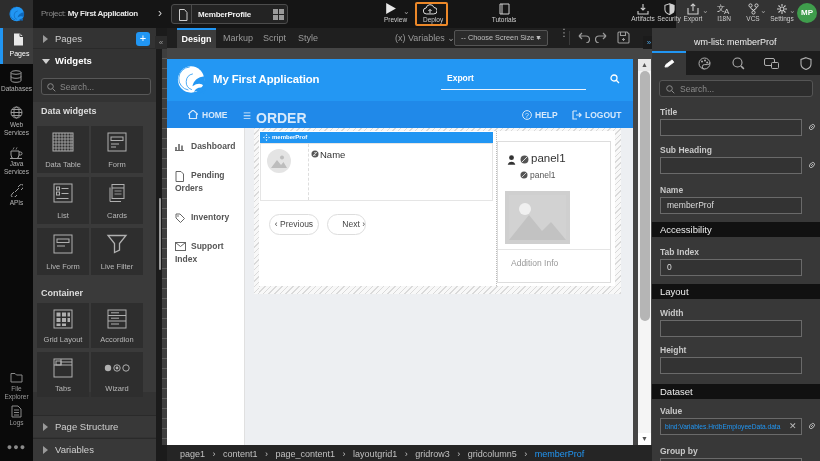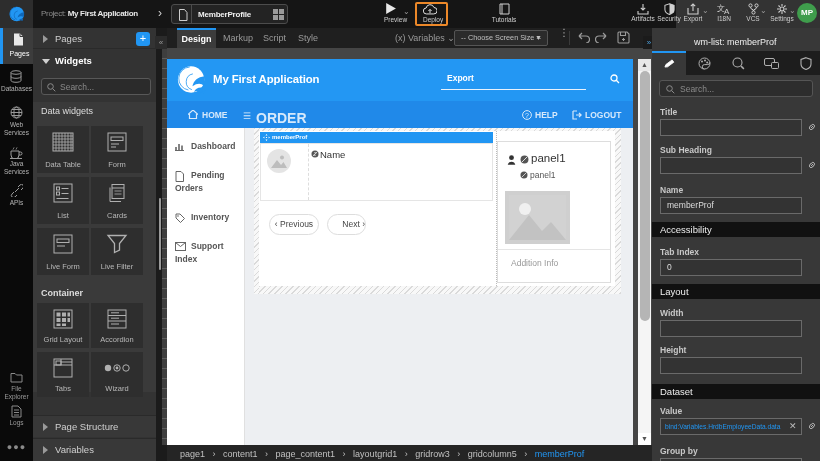--- a/index.html
+++ b/index.html
@@ -187,21 +187,21 @@
 
   <div class="abs" style="left:8px;top:50px;width:110px;height:17px;background:#2b2b2b;border:1px solid #585858;border-radius:3px;">
     <svg class="abs" style="left:5px;top:4px;" width="9" height="9" viewBox="0 0 9 9">
         <circle cx="3.5" cy="3.5" r="2.8" fill="none" stroke="#8a8a8a"></circle>
         <path d="M5.7 5.7 L8.3 8.3" stroke="#8a8a8a"></path>
       </svg>
     <div class="abs" style="left:18px;top:3px;font-size:8.5px;color:#8a8a8a;">Search...</div>
   </div>
 
   <div class="abs" style="left:0;top:74px;width:123px;height:290px;background:#3a3a3a;">
-    <div class="abs" style="left:8px;top:4px;font-size:9px;font-weight:normal;color:#ddd;">Data widgets</div>
+    <div class="abs" style="left:8px;top:4px;font-size:9px;font-weight:bold;color:#ddd;">Data widgets</div>
     <div class="abs" id="tiles1" style="left: 3px; top: 24px; width: 112px;"><div style="width:52px;height:47px;background:#2e2e2e;display:inline-block;margin:0 1px 4px 1px;position:relative;vertical-align:top;"><div style="position:absolute;left:50%;top:6px;transform:translateX(-50%);">
             <svg width="22" height="20" viewBox="0 0 22 20">
               <rect x="1" y="1" width="20" height="18" stroke="#b0b0b0" fill="none"></rect>
               <path d="M1 4 h20 M1 7 h20 M1 10 h20 M1 13 h20 M1 16 h20 M4 1 v18 M7 1 v18 M10 1 v18 M13 1 v18 M16 1 v18 M19 1 v18" stroke="#b0b0b0" stroke-width="0.8"></path>
             </svg>
           </div><div style="position:absolute;left:0;bottom:4px;width:100%;text-align:center;font-size:7.5px;color:#b8b8b8;">Data Table</div></div><div style="width:52px;height:47px;background:#2e2e2e;display:inline-block;margin:0 1px 4px 1px;position:relative;vertical-align:top;"><div style="position:absolute;left:50%;top:6px;transform:translateX(-50%);">
             <svg width="20" height="20" viewBox="0 0 20 20">
               <rect x="1" y="1" width="18" height="18" stroke="#b0b0b0" fill="none"></rect>
               <rect x="4" y="5" width="12" height="3.5" stroke="#b0b0b0" fill="none"></rect>
               <path d="M4 12 h8" stroke="#b0b0b0"></path>

